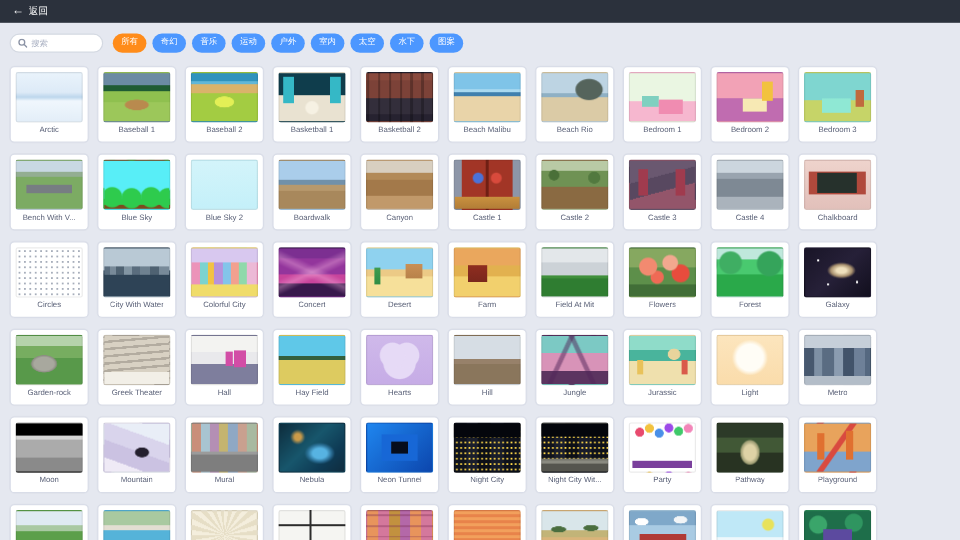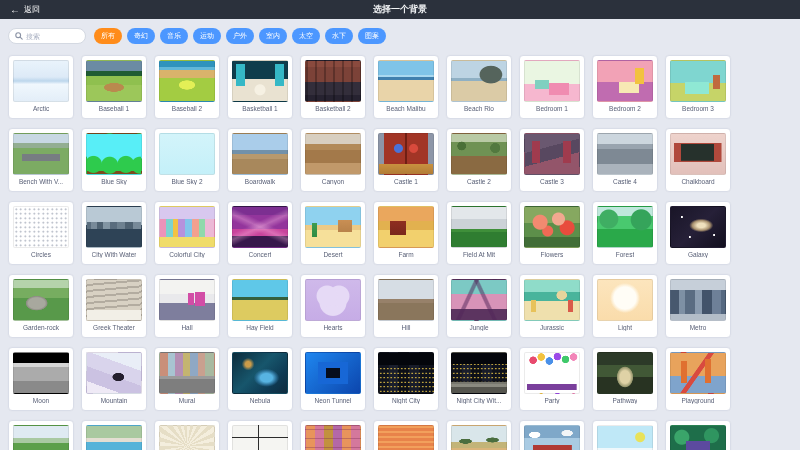--- a/index.html
+++ b/index.html
@@ -35,21 +35,20 @@
             white-space:nowrap; overflow:hidden; text-overflow:ellipsis; text-align:center; }
 </style>
 </head>
 <body>
 
 <div class="topbar">
   <div class="back">
     <span class="back-arrow">←</span>
     <span>返回</span>
   </div>
-  <div class="title">选择一个背景</div>
 </div>
 
 <div class="toolbar">
   <div class="search">
     <svg width="8" height="8" viewBox="0 0 10 10">
       <circle cx="4" cy="4" r="3" fill="none" stroke="#8b93a5" stroke-width="1.4"></circle>
       <line x1="6.4" y1="6.4" x2="9" y2="9" stroke="#8b93a5" stroke-width="1.4" stroke-linecap="round"></line>
     </svg>
     <input type="text" placeholder="搜索" style="">
   </div>

